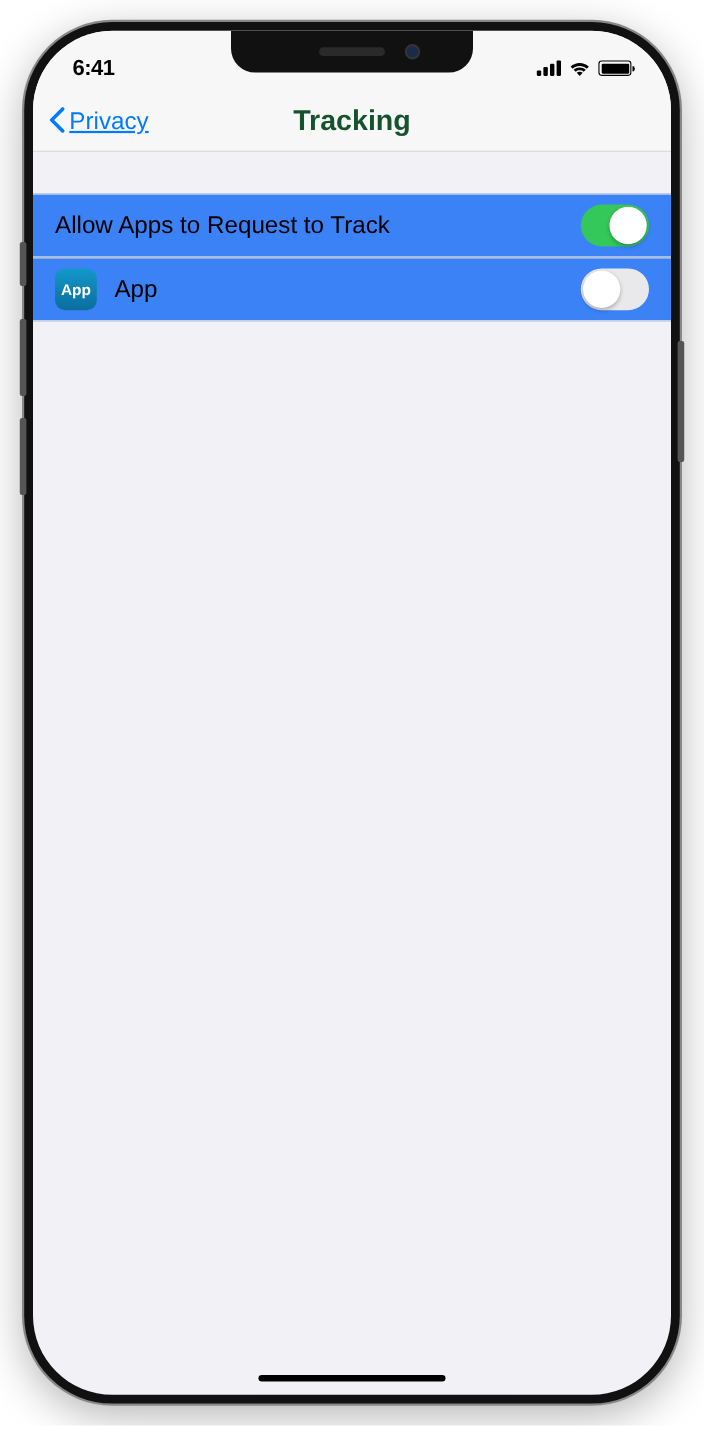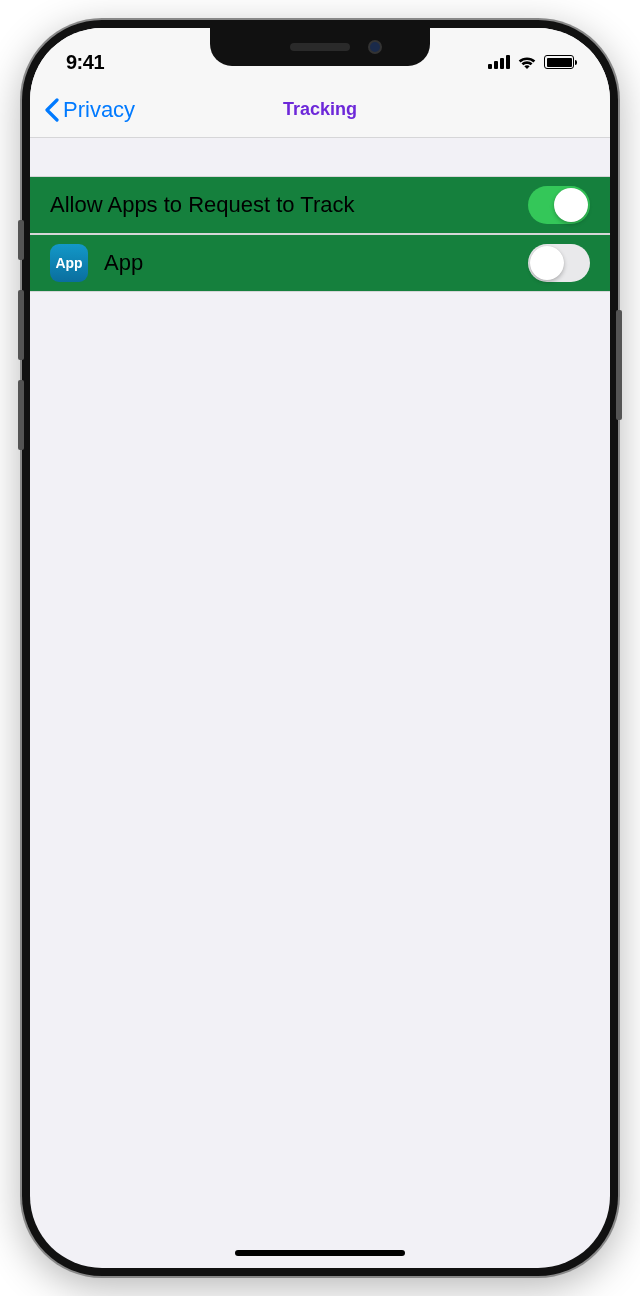--- a/index.html
+++ b/index.html
@@ -137,44 +137,45 @@
       height: 56px;
       background: #f7f7f7;
       border-bottom: 1px solid #d6d6d8;
       position: relative;
       display: flex;
       align-items: center;
       padding: 0 14px;
     }
     .back-button {
       display: flex;
-      align-items: center;
+      align-items: flex-start;
       color: #007aff;
       font-size: 22px;
       gap: 4px;
+      text-decoration: underline;
     }
     .back-chevron svg { display:block; }
     .nav-title {
       position: absolute;
       left: 50%;
       transform: translateX(-50%);
-      font-size: 18px;
+      font-size: 26px;
       font-weight: 600;
-      color: #6d28d9;
+      color: #14532d;
     }
 
     
     .content {
       background: #f2f1f6;
     }
     .group-spacer {
       height: 38px;
     }
     .cell {
-      background: #15803d;
+      background: #3b82f6;
       min-height: 58px;
       display: flex;
       align-items: center;
       padding: 0 20px;
       border-top: 0.5px solid #d6d6d8;
       border-bottom: 0.5px solid #d6d6d8;
     }
     .cell-label {
       font-size: 22px;
       color: #000;
@@ -248,21 +249,21 @@
   <div class="side-button left3"></div>
   <div class="side-button right1"></div>
 
   <div class="phone-inner">
     <div class="notch">
       <div class="speaker"></div>
       <div class="camera"></div>
     </div>
 
     <div class="status-bar">
-      <div class="status-time">9:41</div>
+      <div class="status-time">6:41</div>
       <div class="status-icons">
         <div class="signal-bars">
           <span></span>
             <span></span>
             <span></span>
             <span></span>
         </div>
         <div class="wifi-icon">
           <svg width="20" height="15" viewBox="0 0 20 15">
             <path d="M10 14 L7.3 11.2 C8.8 9.9 11.2 9.9 12.7 11.2 Z M4.5 8.4 C7.5 5.6 12.5 5.6 15.5 8.4 L13.6 10.3 C11.6 8.5 8.4 8.5 6.4 10.3 Z M1.7 5.6 C6.2 1.3 13.8 1.3 18.3 5.6 L16.4 7.5 C12.9 4.2 7.1 4.2 3.6 7.5 Z" fill="#000"></path>

